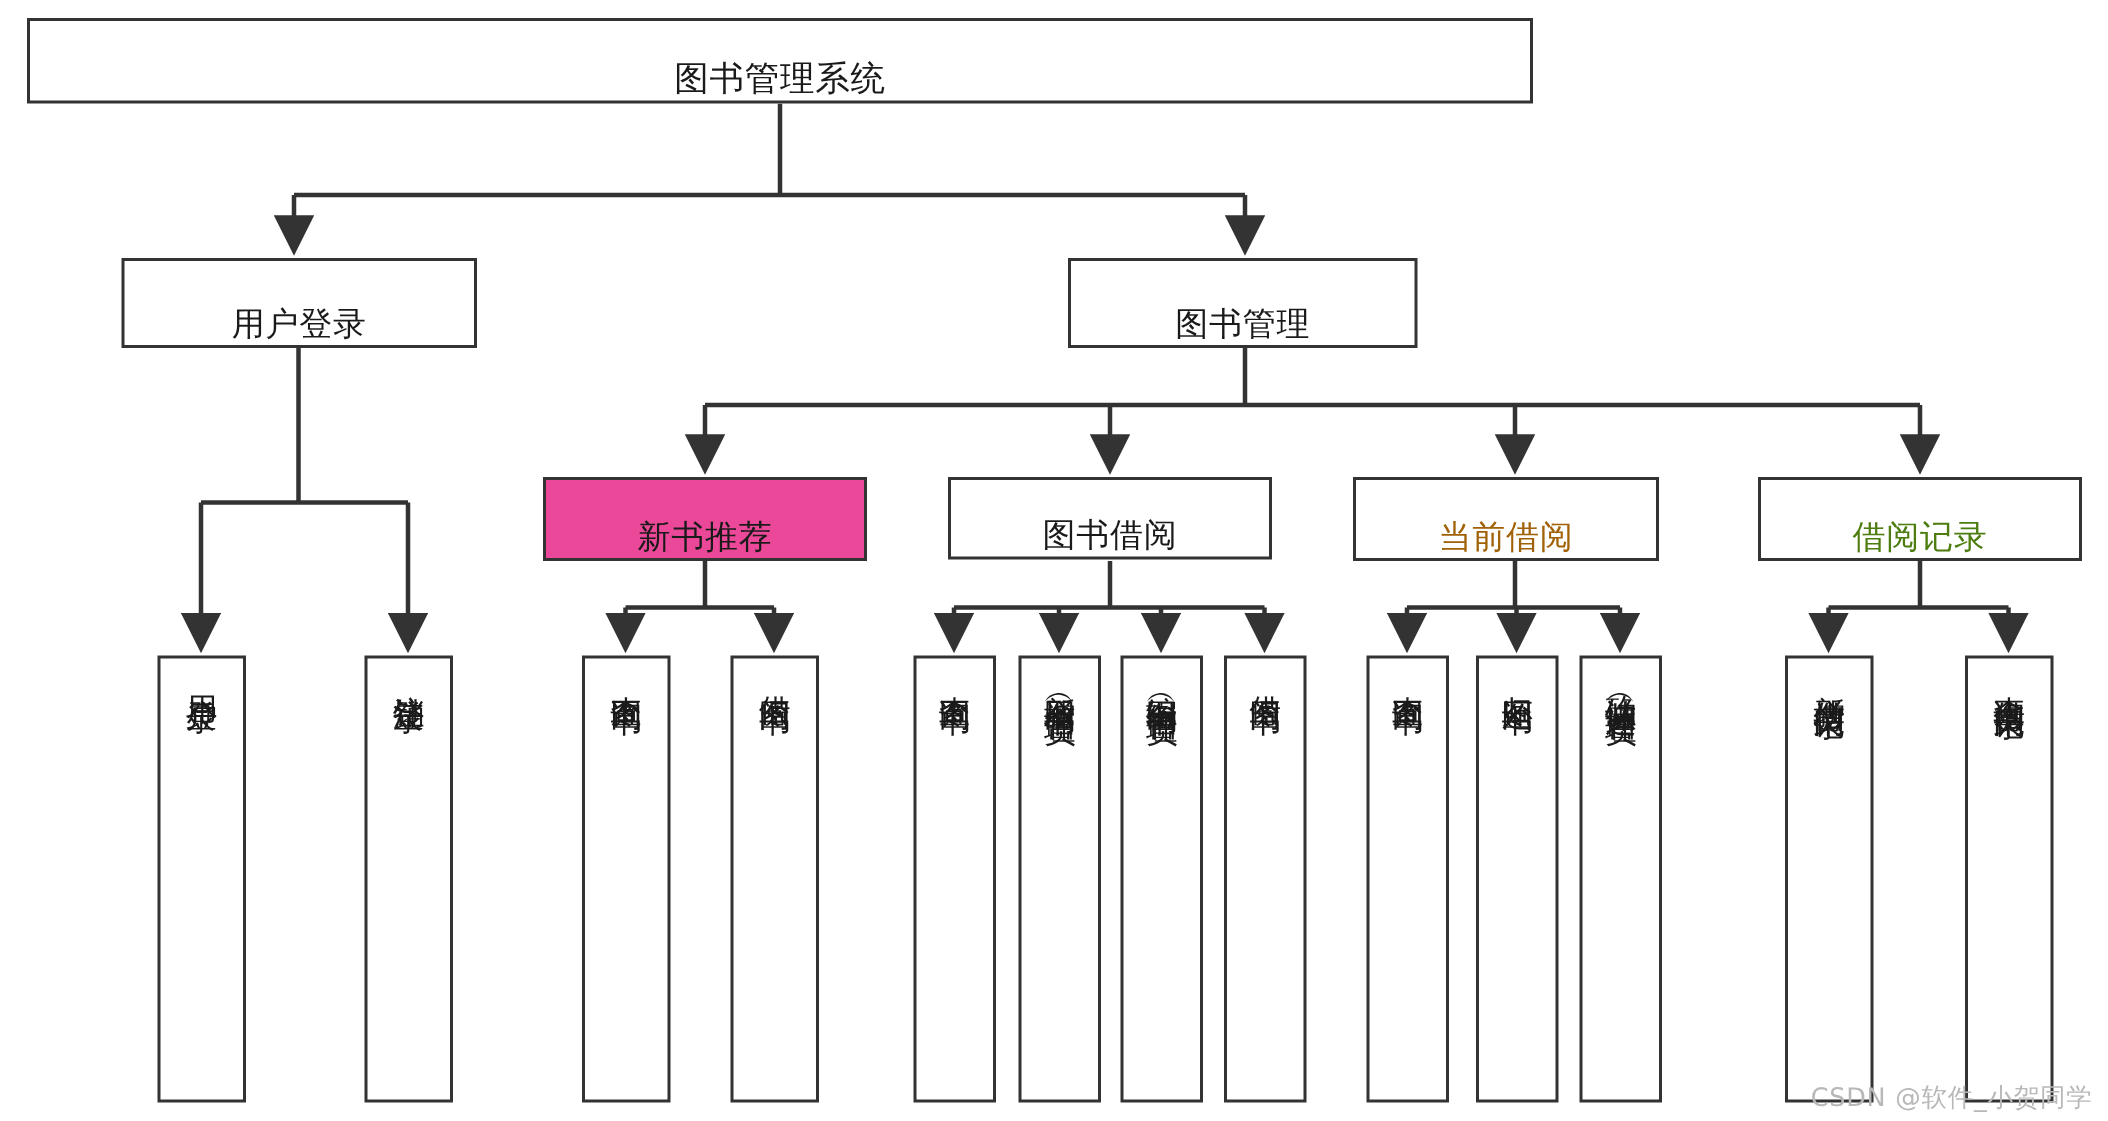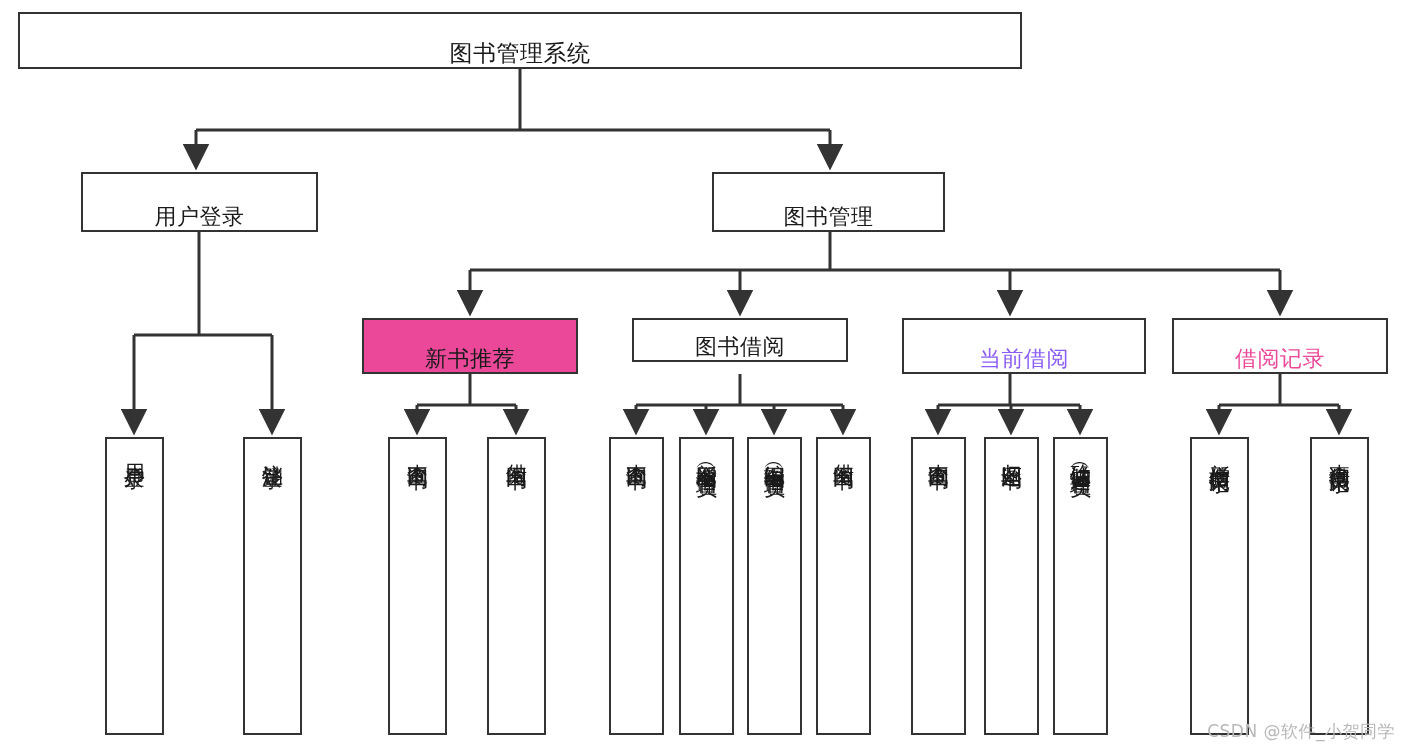--- a/index.html
+++ b/index.html
@@ -134,27 +134,27 @@
   <div class="node horiz" style="left: 81px; top: 172px; width: 237px; height: 60px; border-color: rgb(51, 51, 51); background: rgb(255, 255, 255); color: rgb(26, 26, 26);">
     <span class="label">用户登录</span>
   </div>
   <div class="node horiz" style="left: 712px; top: 172px; width: 233px; height: 60px; border-color: rgb(51, 51, 51); background: rgb(255, 255, 255); color: rgb(26, 26, 26);">
     <span class="label">图书管理</span>
   </div>
 
   <div class="node horiz" style="left: 362px; top: 318px; width: 216px; height: 56px; border-color: rgb(51, 51, 51); background: #ec4899; color: rgb(26, 26, 26);">
     <span class="label">新书推荐</span>
   </div>
-  <div class="node horiz" style="left: 632px; top: 318px; width: 216px; height: 44px; border-color: rgb(51, 51, 51); background: rgb(255, 255, 255); color: rgb(26, 26, 26);">
+  <div class="node horiz" style="left: 632px; top: 318px; width: 216px; height: 55px; border-color: rgb(51, 51, 51); background: rgb(255, 255, 255); color: rgb(26, 26, 26);">
     <span class="label">图书借阅</span>
   </div>
-  <div class="node horiz" style="left: 902px; top: 318px; width: 244px; height: 56px; border-color: rgb(51, 51, 51); background: rgb(255, 255, 255); color: #8b5cf6;">
+  <div class="node horiz" style="left: 902px; top: 318px; width: 204px; height: 56px; border-color: rgb(51, 51, 51); background: rgb(255, 255, 255); color: #a16207;">
     <span class="label">当前借阅</span>
   </div>
-  <div class="node horiz" style="left: 1172px; top: 318px; width: 216px; height: 56px; border-color: rgb(51, 51, 51); background: rgb(255, 255, 255); color: #ec4899;">
+  <div class="node horiz" style="left: 1172px; top: 318px; width: 216px; height: 56px; border-color: rgb(51, 51, 51); background: rgb(255, 255, 255); color: #4d7c0f;">
     <span class="label">借阅记录</span>
   </div>
 
   <div class="node vert" style="left: 105px; top: 437px; width: 59px; height: 298px; border-color: rgb(51, 51, 51); background: rgb(255, 255, 255); color: rgb(26, 26, 26);">
     <span class="label">用户登录</span>
   </div>
   <div class="node vert" style="left: 243px; top: 437px; width: 59px; height: 298px; border-color: rgb(51, 51, 51); background: rgb(255, 255, 255); color: rgb(26, 26, 26);">
     <span class="label">注销登录</span>
   </div>
   <div class="node vert" style="left: 388px; top: 437px; width: 59px; height: 298px; border-color: rgb(51, 51, 51); background: rgb(255, 255, 255); color: rgb(26, 26, 26);">

